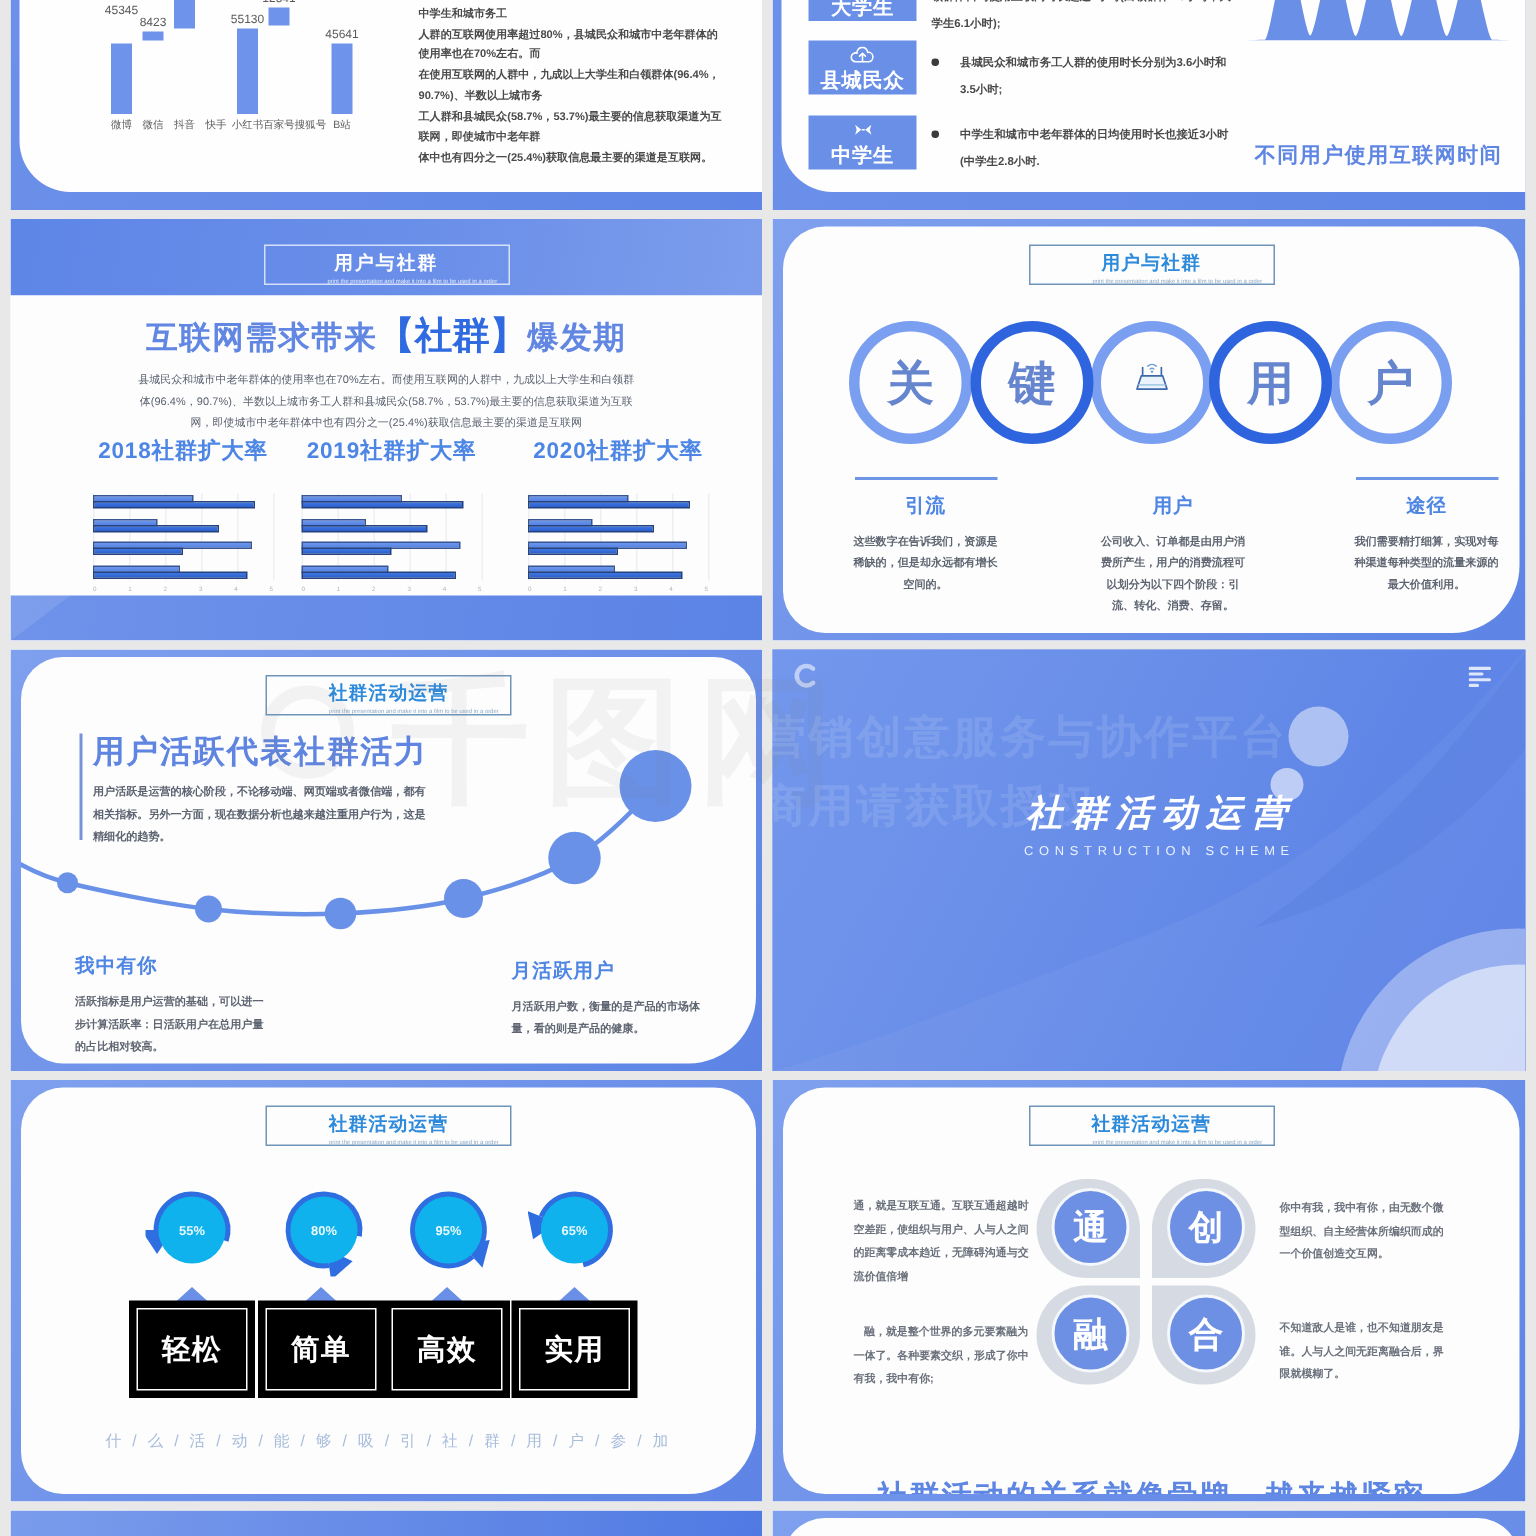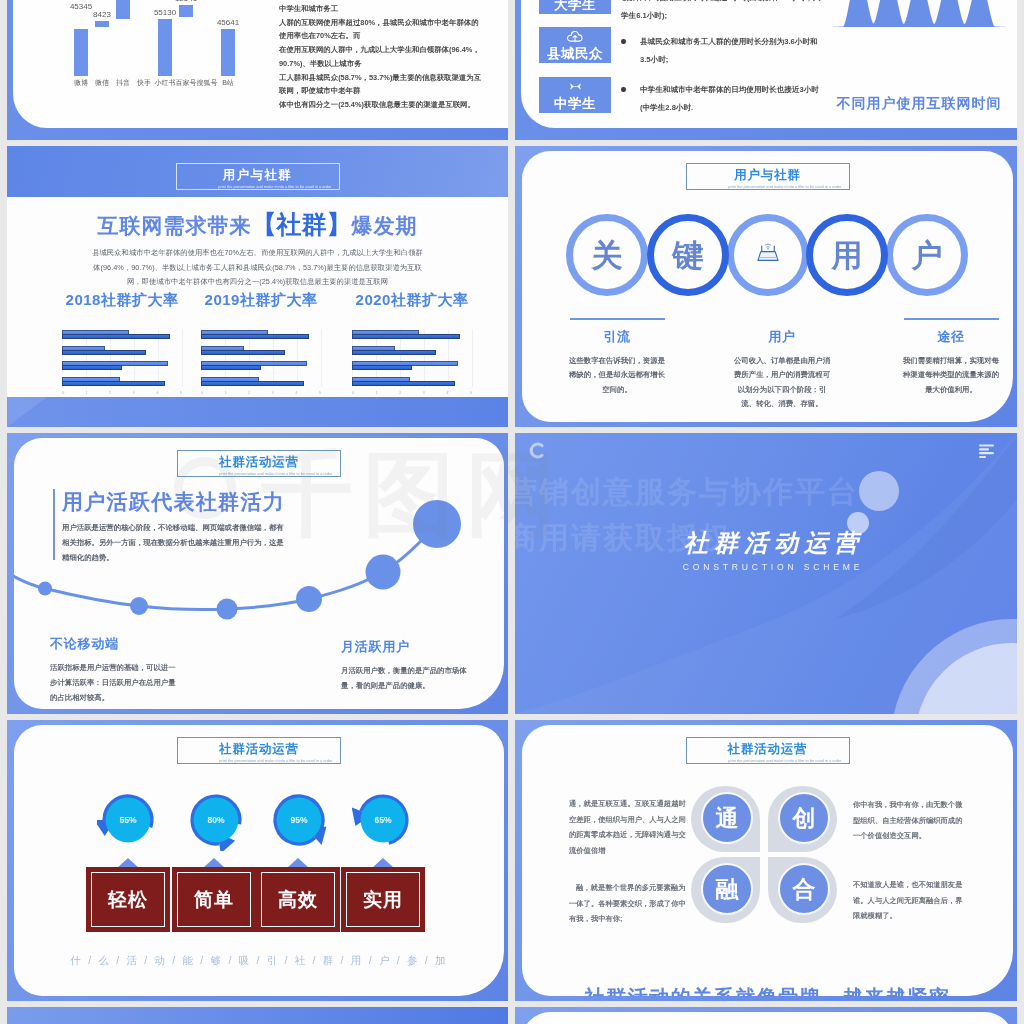--- a/index.html
+++ b/index.html
@@ -138,21 +138,21 @@
 
   
   .s7-bg{position:absolute;inset:0;background:linear-gradient(135deg,#7fa0ee 0%,#5d84e5 100%);}
   .s7-card{position:absolute;left:7px;top:5px;right:4px;bottom:5px;background:#fdfdfd;border-radius:28px 28px 45px 28px;overflow:hidden;}
   .s7-rings{position:absolute;left:0;top:0;width:100%;height:100%;padding-left:18px;}
   .s7-ring{position:absolute;width:62px;height:62px;}
   .s7-ring .pct{position:absolute;left:0;top:0;width:62px;height:62px;
                 display:flex;align-items:center;justify-content:center;
                 font-size:8.6px;font-weight:700;color:#eafaff;}
   .s7-boxes{position:absolute;left:0;top:0;width:100%;height:100%;}
-  .s7-box{position:absolute;width:84px;height:65px;background:#7f1d1d;box-sizing:border-box;}
+  .s7-box{position:absolute;width:84px;height:65px;background:#000000;box-sizing:border-box;}
   .s7-box .ib{position:absolute;left:5px;top:5px;right:5px;bottom:5px;
               border:1.6px solid #fff;display:flex;align-items:center;justify-content:center;
               font-size:19px;font-weight:700;color:#fff;letter-spacing:1px;}
   .s7-notch{position:absolute;width:22px;height:10px;background:#6a8fe6;
             clip-path:polygon(0 100%, 50% 0, 100% 100%);}
   .s7-foot{position:absolute;left:0;right:0;top:229px;text-align:center;
            font-size:10.5px;color:#a8bcdc;letter-spacing:2.2px;font-weight:500;}
 
   
   .s8-bg{position:absolute;inset:0;background:linear-gradient(135deg,#7fa0ee 0%,#5d84e5 100%);}
@@ -455,21 +455,21 @@
             <path d="M-3 137 C2.7 139.2, 9.7 145.3, 31 150.5 C52.3 155.7, 94.7 164.6, 125 168 C155.3 171.4, 184.7 172.2, 213 171 C241.3 169.8, 269 167.2, 295 161 C321 154.8, 347.7 146.5, 369 134 C386 124, 405 106, 423 86" fill="none" stroke="#6a91e8" stroke-width="3" stroke-linecap="round"></path>
             <circle cx="31" cy="150.5" r="7" fill="#6a91e8"></circle>
             <circle cx="125" cy="168" r="9" fill="#6a91e8"></circle>
             <circle cx="213" cy="171" r="10.5" fill="#6a91e8"></circle>
             <circle cx="295" cy="161" r="13" fill="#6a91e8"></circle>
             <circle cx="369" cy="134" r="17.5" fill="#6a91e8"></circle>
             <circle cx="423" cy="86" r="24" fill="#6a91e8"></circle>
           </svg></div>
       <div class="s5-cols">
           <div class="s5-col" style="left: 36px; top: 197px;">
-            <div class="ct">不论移动端</div>
+            <div class="ct">我中有你</div>
             <div class="cb">活跃指标是用户运营的基础，可以进一步计算活跃率：日活跃用户在总用户量的占比相对较高。</div>
           </div>
           <div class="s5-col" style="left: 327px; top: 200px;">
             <div class="ct">月活跃用户</div>
             <div class="cb">月活跃用户数，衡量的是产品的市场体量，看的则是产品的健康。</div>
           </div>
         </div>
     </div>
   </div>
 

